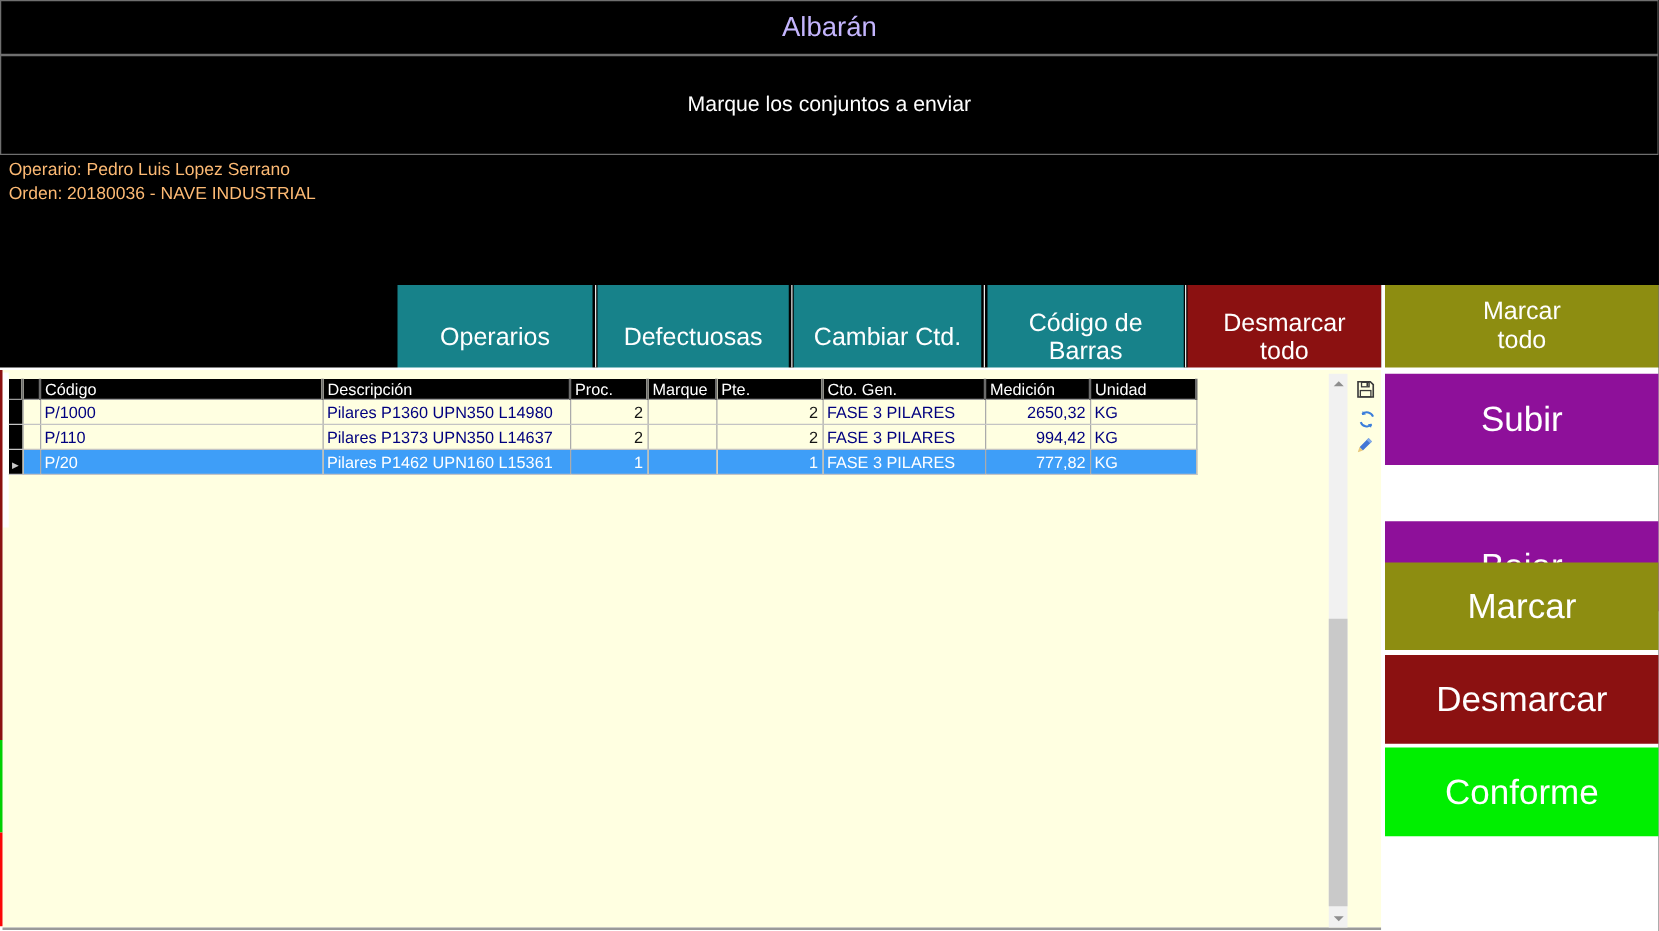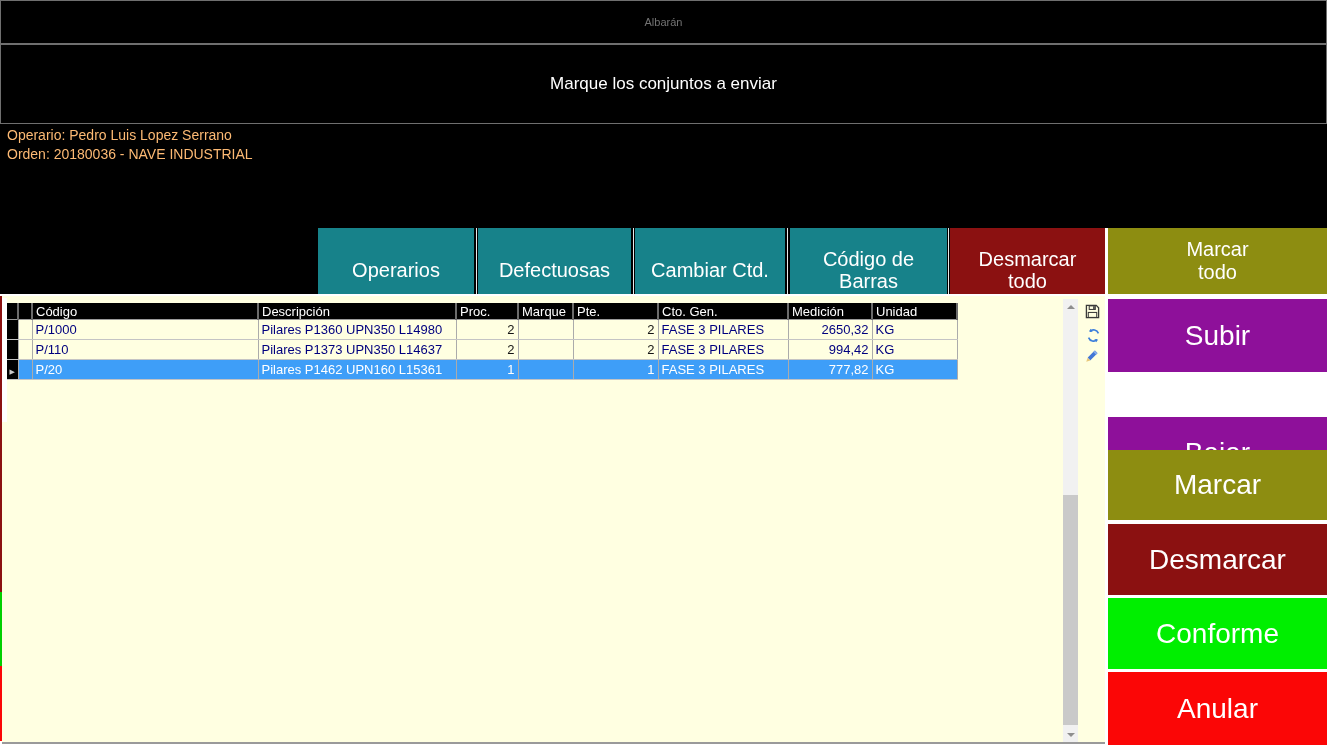--- a/index.html
+++ b/index.html
@@ -3,21 +3,21 @@
 <meta charset="utf-8">
 <style>
   html,body{margin:0;padding:0;background:#000;}
   .app{position:relative;width:1327px;height:745px;background:#000;overflow:hidden;
        font-family:"Liberation Sans", sans-serif;}
 
   
   .panel{position:absolute;background:#000;border:1px solid #6F6F6F;
          display:flex;align-items:center;justify-content:center;}
   .panel-title{left:0;top:0;width:1325px;height:42px;}
-  .panel-title span{color:#737373;font-size:11px;}
+  .panel-title span{color:#c4b5fd;font-size:22px;}
   .panel-subtitle{left:0;top:44px;width:1325px;height:78px;}
   .panel-subtitle span{color:#FFFFFF;font-size:17px;}
   .info{position:absolute;left:7px;top:126px;color:#fdba74;font-size:14px;line-height:19px;}
 
   
   .toolbar{position:absolute;left:0;top:228px;width:1327px;height:66px;}
   .tbtn{position:absolute;top:0;height:84px;border:none;color:#FFFFFF;font-size:20px;
         font-family:"Liberation Sans", sans-serif;display:flex;flex-direction:column;
         align-items:center;justify-content:center;line-height:22px;cursor:pointer;padding:0;}
   .teal{background:#17828A;}
@@ -223,16 +223,15 @@
   <div class="side">
     <button class="sbtn olive small" style="top:0;height:66px;">
       <span>Marcar</span>
       <span>todo</span>
     </button>
     <button class="sbtn purple" style="top:71px;height:73px;">Subir</button>
     <button class="sbtn purple" style="top:147px;height:72px;margin-top:42px;">Bajar</button>
     <button class="sbtn olive" style="top:222px;height:70px;">Marcar</button>
     <button class="sbtn maroon" style="top:296px;height:71px;">Desmarcar</button>
     <button class="sbtn green" style="top:370px;height:71px;">Conforme</button>
-    <button class="sbtn red" style="top:444px;height:73px;">Anular</button>
   </div>
 
 </div>
 
 </body></html>

